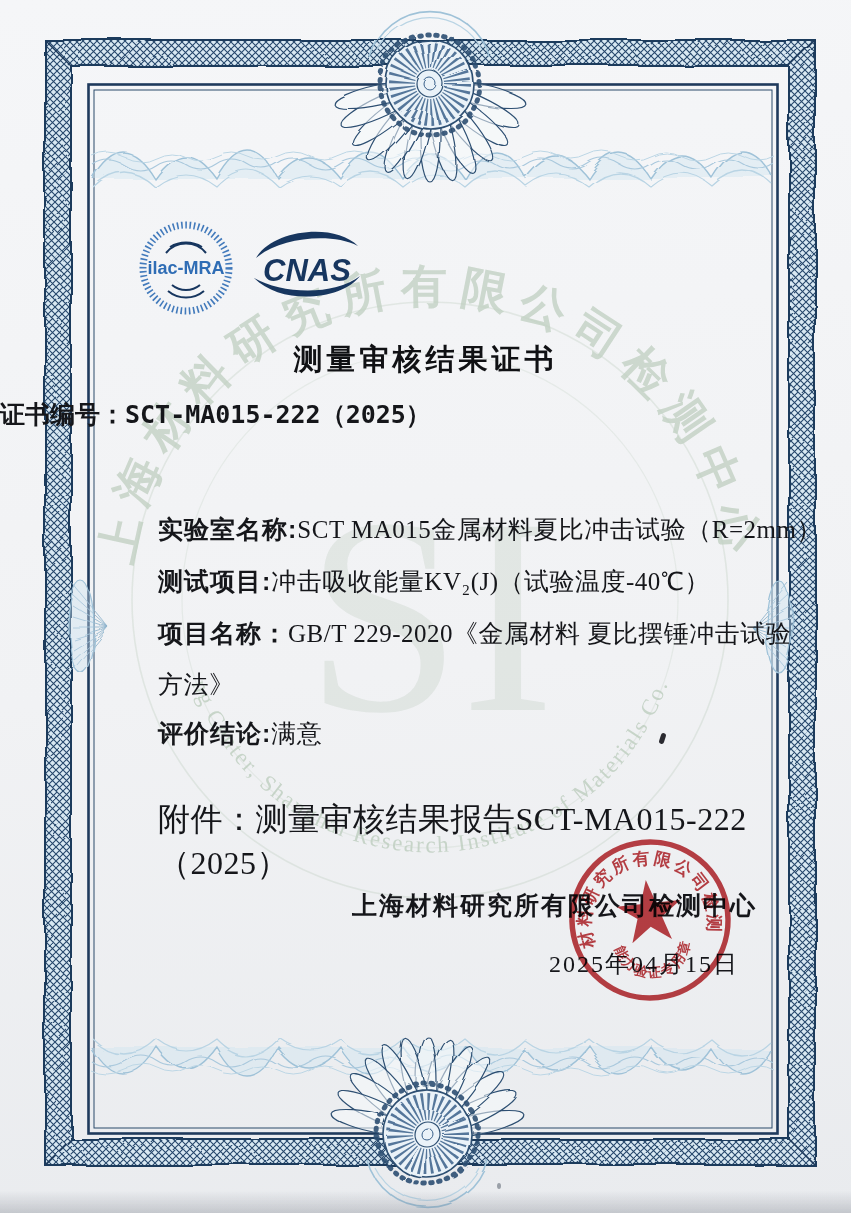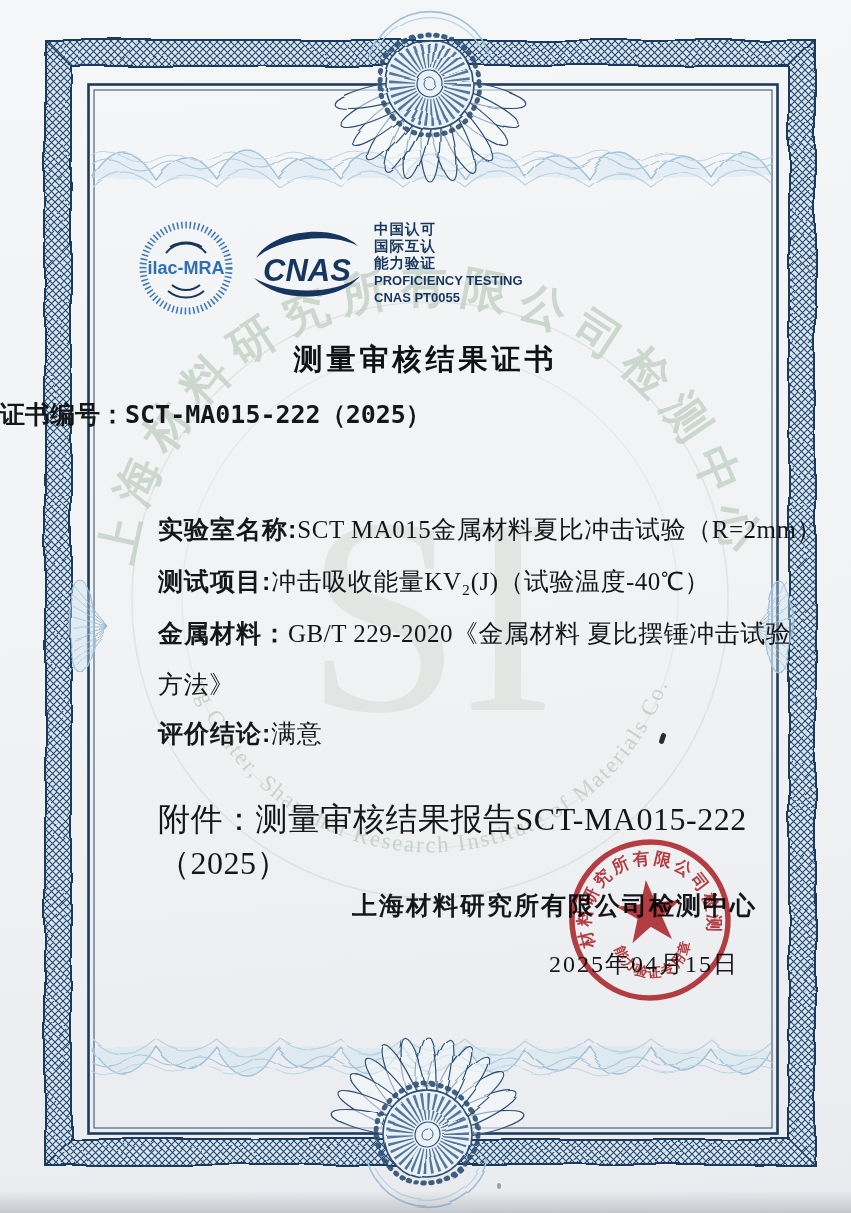--- a/index.html
+++ b/index.html
@@ -143,41 +143,34 @@
     <path d="M29,70 A28,28 0 0 0 65,70" fill="none" stroke="#17365f" stroke-width="2"></path>
     <text x="47" y="53" text-anchor="middle" font-size="18" font-weight="bold" fill="#2f6db5" font-family="Liberation Sans, sans-serif">ilac-MRA</text>
   </svg>
 
   <svg class="abs" style="left:250px;top:228px" width="114" height="80" viewBox="0 0 114 80">
     <path d="M6,30 C22,2 84,-6 108,18 C80,4 30,10 6,30 Z" fill="#17365f"></path>
     <path d="M4,50 C32,78 92,72 110,48 C84,68 32,66 4,50 Z" fill="#17365f"></path>
     <text x="57" y="53" text-anchor="middle" font-size="31" font-weight="bold" font-style="italic" fill="#17365f" font-family="Liberation Sans, sans-serif">CNAS</text>
   </svg>
 
-  <div class="accr-lines">
-    <div>中国认可</div>
-    <div>国际互认</div>
-    <div>能力验证</div>
-    <div class="en">PROFICIENCY TESTING</div>
-    <div class="en">CNAS PT0055</div>
-  </div>
 
   <div class="title">测量审核结果证书</div>
   <div class="certno">
     <span class="lbl">证书编号：</span><span class="code">SCT-MA015-222（2025）</span>
   </div>
 
   <div class="row r2">
     <span class="lbl">实验室名称:</span><span class="val">SCT MA015金属材料夏比冲击试验（R=2mm）</span>
   </div>
   <div class="row r3">
     <span class="lbl">测试项目:</span><span class="val">冲击吸收能量KV₂(J)（试验温度-40℃）</span>
   </div>
   <div class="row r4">
-    <span class="lbl">金属材料：</span><span class="val">GB/T 229-2020《金属材料 夏比摆锤冲击试验</span>
+    <span class="lbl">项目名称：</span><span class="val">GB/T 229-2020《金属材料 夏比摆锤冲击试验</span>
   </div>
   <div class="row r5">
     <span class="val">方法》</span>
   </div>
   <div class="row r6">
     <span class="lbl">评价结论:</span><span class="val">满意</span>
   </div>
 
   <div class="attach">
     <span>附件：</span><span>测量审核结果报告SCT-MA015-222（2025）</span>

